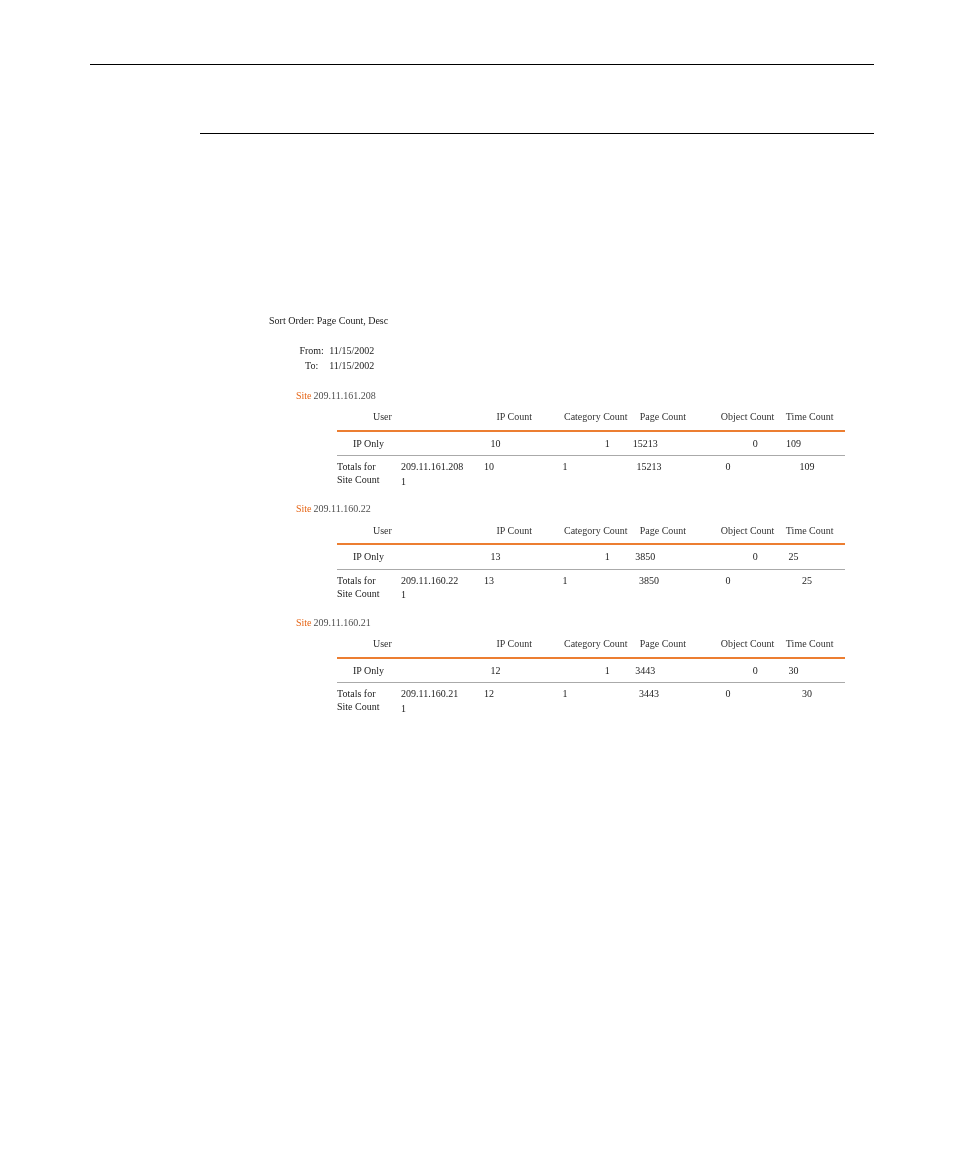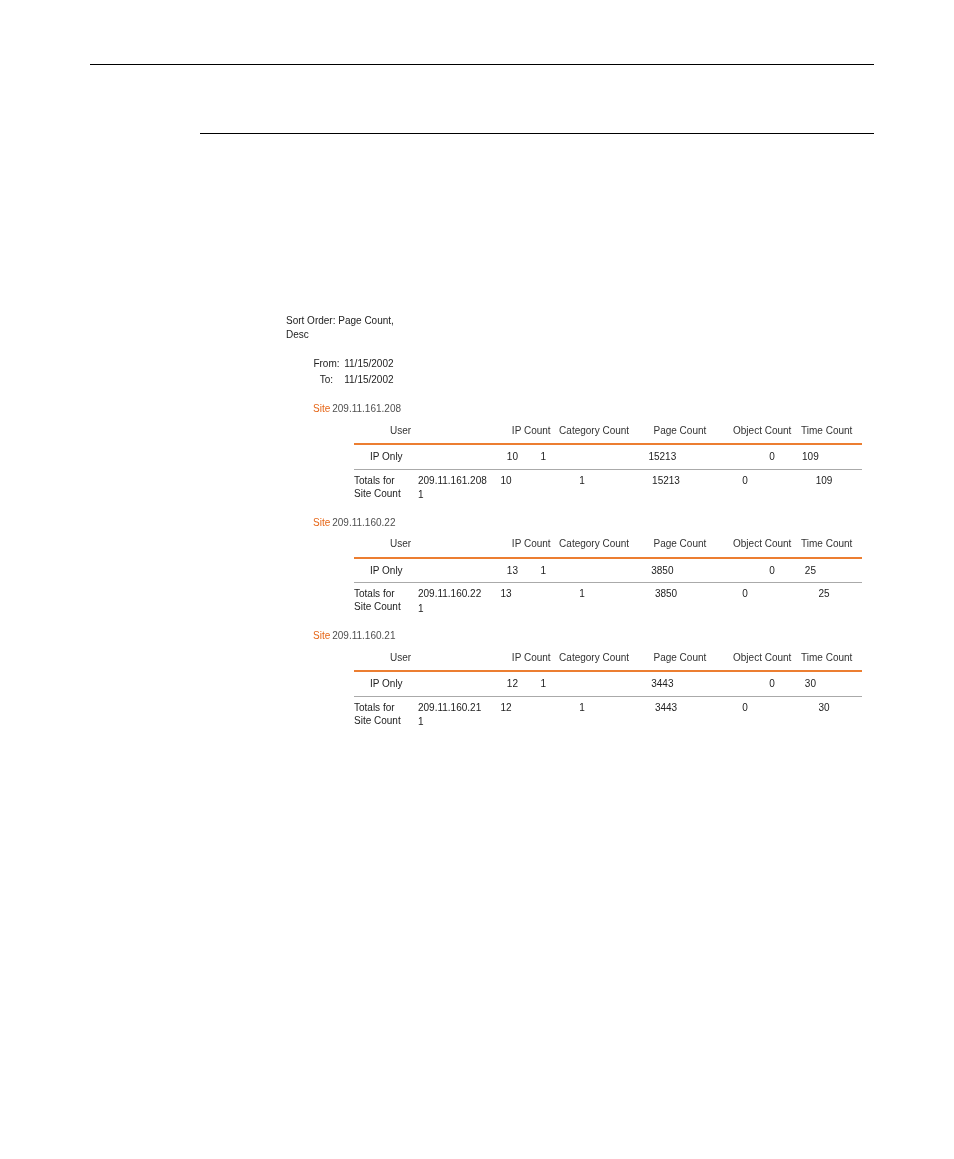--- a/index.html
+++ b/index.html
@@ -26,26 +26,27 @@
   .second-rule {
     position: absolute;
     left: 200px;
     right: 80px;
     top: 133px;
     border-top: 1px solid #000;
   }
 
   .report {
     position: absolute;
-    left: 286px;
+    left: 269px;
     top: 314px;
     width: 580px;
     font-size: 10px;
     line-height: 1.35;
     color: #222;
+    font-family: Liberation Serif, serif;
   }
 
   .meta-row { display: flex; }
   .meta-left { width: 133px; }
   .meta-left .sort-line { margin-bottom: 16px; }
   .meta-left .date-line { margin-bottom: 2px; text-align: center; }
   .meta-left .lbl { display: inline-block; width: 30px; }
 
   .title-block { }
   .title-main { font-weight: bold; font-size: 12px; margin-bottom: 2px; }
@@ -53,21 +54,21 @@
 
   .site-block { margin-top: 14px; }
   .site-header { display: flex; align-items: baseline; margin-left: 27px; margin-bottom: 8px; }
   .site-label { color: rgb(230,102,23); margin-right: 2px; }
   .site-value { color: #505050; }
 
   .tbl { margin-left: 68px; width: 508px; }
   .thead, .trow, .totals-values { display: flex; }
   .col-user  { width: 122px; text-align: left; }
   .col-ip    { width: 60px;  text-align: center; }
-  .col-cat   { width: 92px;  text-align: left; }
+  .col-cat   { width: 92px;  text-align: right; }
   .col-page  { width: 76px;  text-align: center; }
   .col-obj   { width: 82px;  text-align: right; }
   .col-time  { width: 76px;  text-align: center; }
 
   .thead { color: #333; padding-bottom: 4px; margin-left: 36px; }
   .rule-orange {
     border-top: 2px solid rgb(236,126,49);
     height: 0;
     margin: 2px 0 4px 0;
   }

